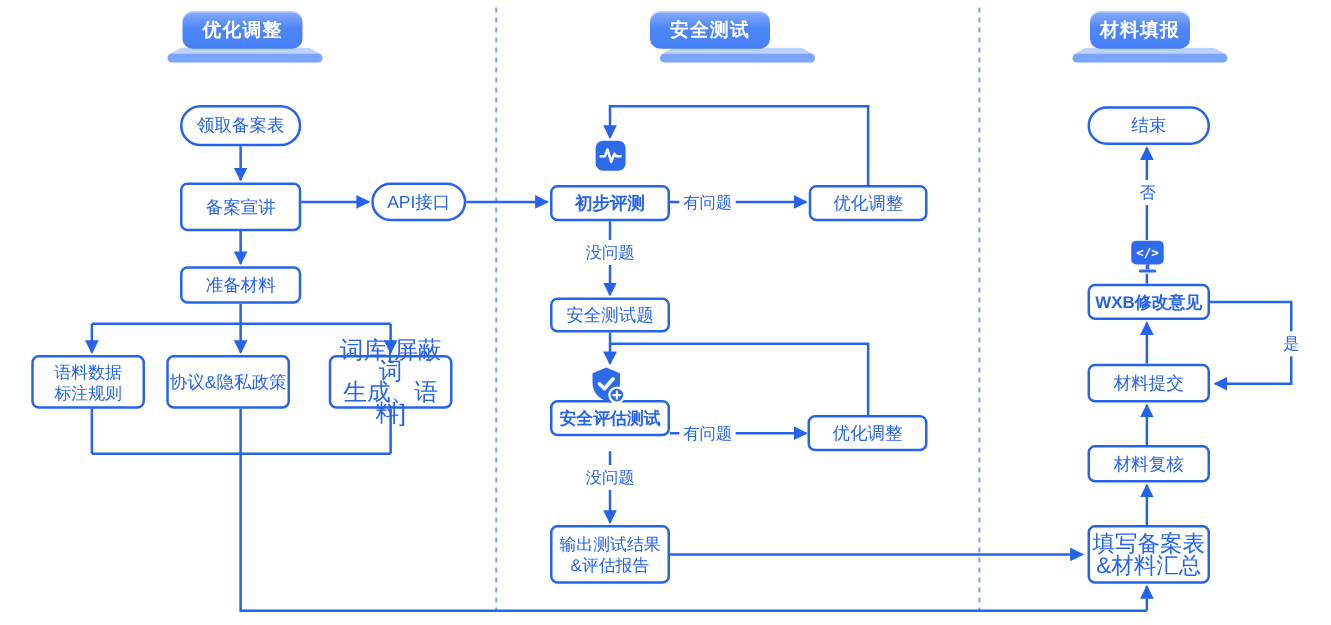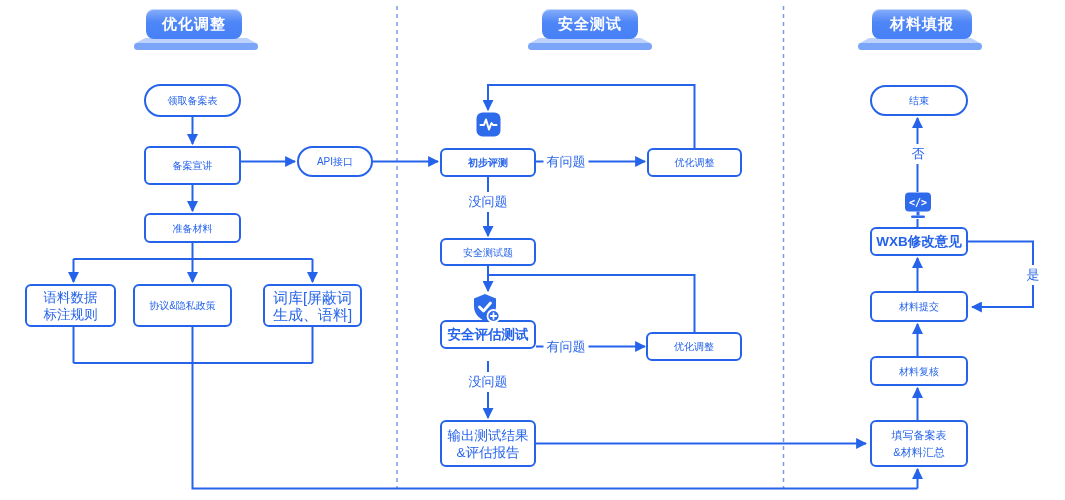--- a/index.html
+++ b/index.html
@@ -42,21 +42,21 @@
     z-index: 3;
   }
 
   
   .node {
     position: absolute;
     background: #fff;
     border: 2px solid #2563EB;
     border-radius: 6px;
     color: #2563EB;
-    font-size: 10px;
+    font-size: 14px;
     line-height: 17px;
     display: flex; align-items: center; justify-content: center;
     text-align: center;
     white-space: pre-line;
     z-index: 4;
   }
   .node.stadium { border-radius: 999px; }
   .node.bold { font-weight: 700; }
 
   .edge-label {
@@ -122,57 +122,57 @@
   </svg>
 
   <div class="lane-header">
     <div class="lh-body" style="left:146px;top:9px;width:96px;">
         <span>优化调整</span>
       </div>
     <div class="lh-trap" style="left:134px;top:38px;width:124px;"></div>
     <div class="lh-base" style="left:134px;top:43px;width:124px;"></div>
   </div>
   <div class="lane-header">
-    <div class="lh-body" style="left:542px;top:9px;width:96px;">
+    <div class="lh-body" style="left:520px;top:9px;width:96px;">
         <span>安全测试</span>
       </div>
     <div class="lh-trap" style="left:528px;top:38px;width:124px;"></div>
     <div class="lh-base" style="left:528px;top:43px;width:124px;"></div>
   </div>
   <div class="lane-header">
-    <div class="lh-body" style="left:872px;top:9px;width:100px;">
+    <div class="lh-body" style="left:872px;top:9px;width:80px;">
         <span>材料填报</span>
       </div>
     <div class="lh-trap" style="left:858px;top:38px;width:124px;"></div>
     <div class="lh-base" style="left:858px;top:43px;width:124px;"></div>
   </div>
 
   <div class="node stadium" style="left:144px;top:84px;width:97px;height:33px;">领取备案表</div>
   <div class="node" style="left:144px;top:146px;width:97px;height:39px;">备案宣讲</div>
   <div class="node stadium" style="left:297px;top:146px;width:76px;height:31px;">API接口</div>
   <div class="node" style="left:144px;top:213px;width:97px;height:30px;">准备材料</div>
   <div class="node" style="left:25px;top:284px;width:91px;height:43px;font-size:13.5px;">语料数据
 标注规则</div>
   <div class="node" style="left:133px;top:284px;width:99px;height:43px;">协议&amp;隐私政策</div>
-  <div class="node" style="left:263px;top:284px;width:99px;height:43px;font-size:15px;">词库[屏蔽词
+  <div class="node" style="left:263px;top:284px;width:99px;height:43px;font-size:19px;">词库[屏蔽词
 生成、语料]</div>
 
   <div class="node bold" style="left:440px;top:148px;width:96px;height:29px;">初步评测</div>
   <div class="node" style="left:647px;top:148px;width:95px;height:29px;">优化调整</div>
   <div class="node" style="left:440px;top:238px;width:96px;height:28px;">安全测试题</div>
   <div class="node bold" style="left:440px;top:320px;width:96px;height:29px;font-size:13.5px;">安全评估测试</div>
   <div class="node" style="left:646px;top:332px;width:96px;height:29px;">优化调整</div>
   <div class="node" style="left:440px;top:420px;width:96px;height:47px;font-size:13.5px;">输出测试结果
 &amp;评估报告</div>
 
   <div class="node stadium" style="left:870px;top:85px;width:98px;height:31px;">结束</div>
   <div class="node bold" style="left:870px;top:227px;width:98px;height:29px;font-size:13.5px;">WXB修改意见</div>
   <div class="node" style="left:870px;top:291px;width:98px;height:31px;">材料提交</div>
   <div class="node" style="left:870px;top:356px;width:98px;height:30px;">材料复核</div>
-  <div class="node" style="left:870px;top:420px;width:98px;height:47px;font-size:11px;">填写备案表
+  <div class="node" style="left:870px;top:420px;width:98px;height:47px;font-size:18px;">填写备案表
 &amp;材料汇总</div>
 
   <div class="edge-label" style="left:566px;top:162px;">有问题</div>
   <div class="edge-label" style="left:488px;top:202px;">没问题</div>
   <div class="edge-label" style="left:566px;top:347px;">有问题</div>
   <div class="edge-label" style="left:488px;top:382px;">没问题</div>
   <div class="edge-label" style="left:918px;top:154px;">否</div>
   <div class="edge-label" style="left:1033px;top:275px;">是</div>
 
   <svg class="icon" style="left:476px;top:112px;" width="25" height="25">

